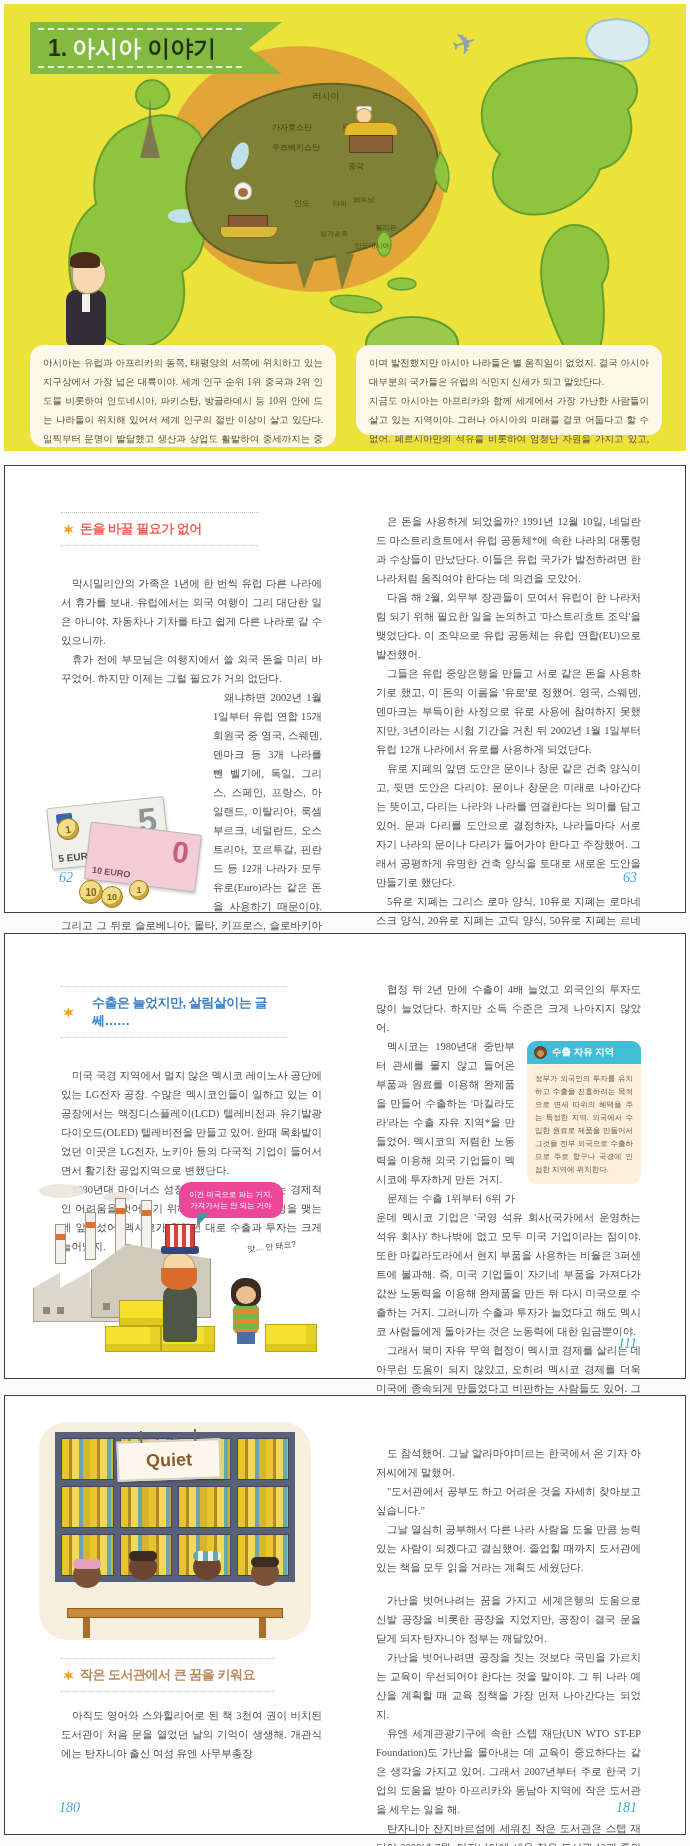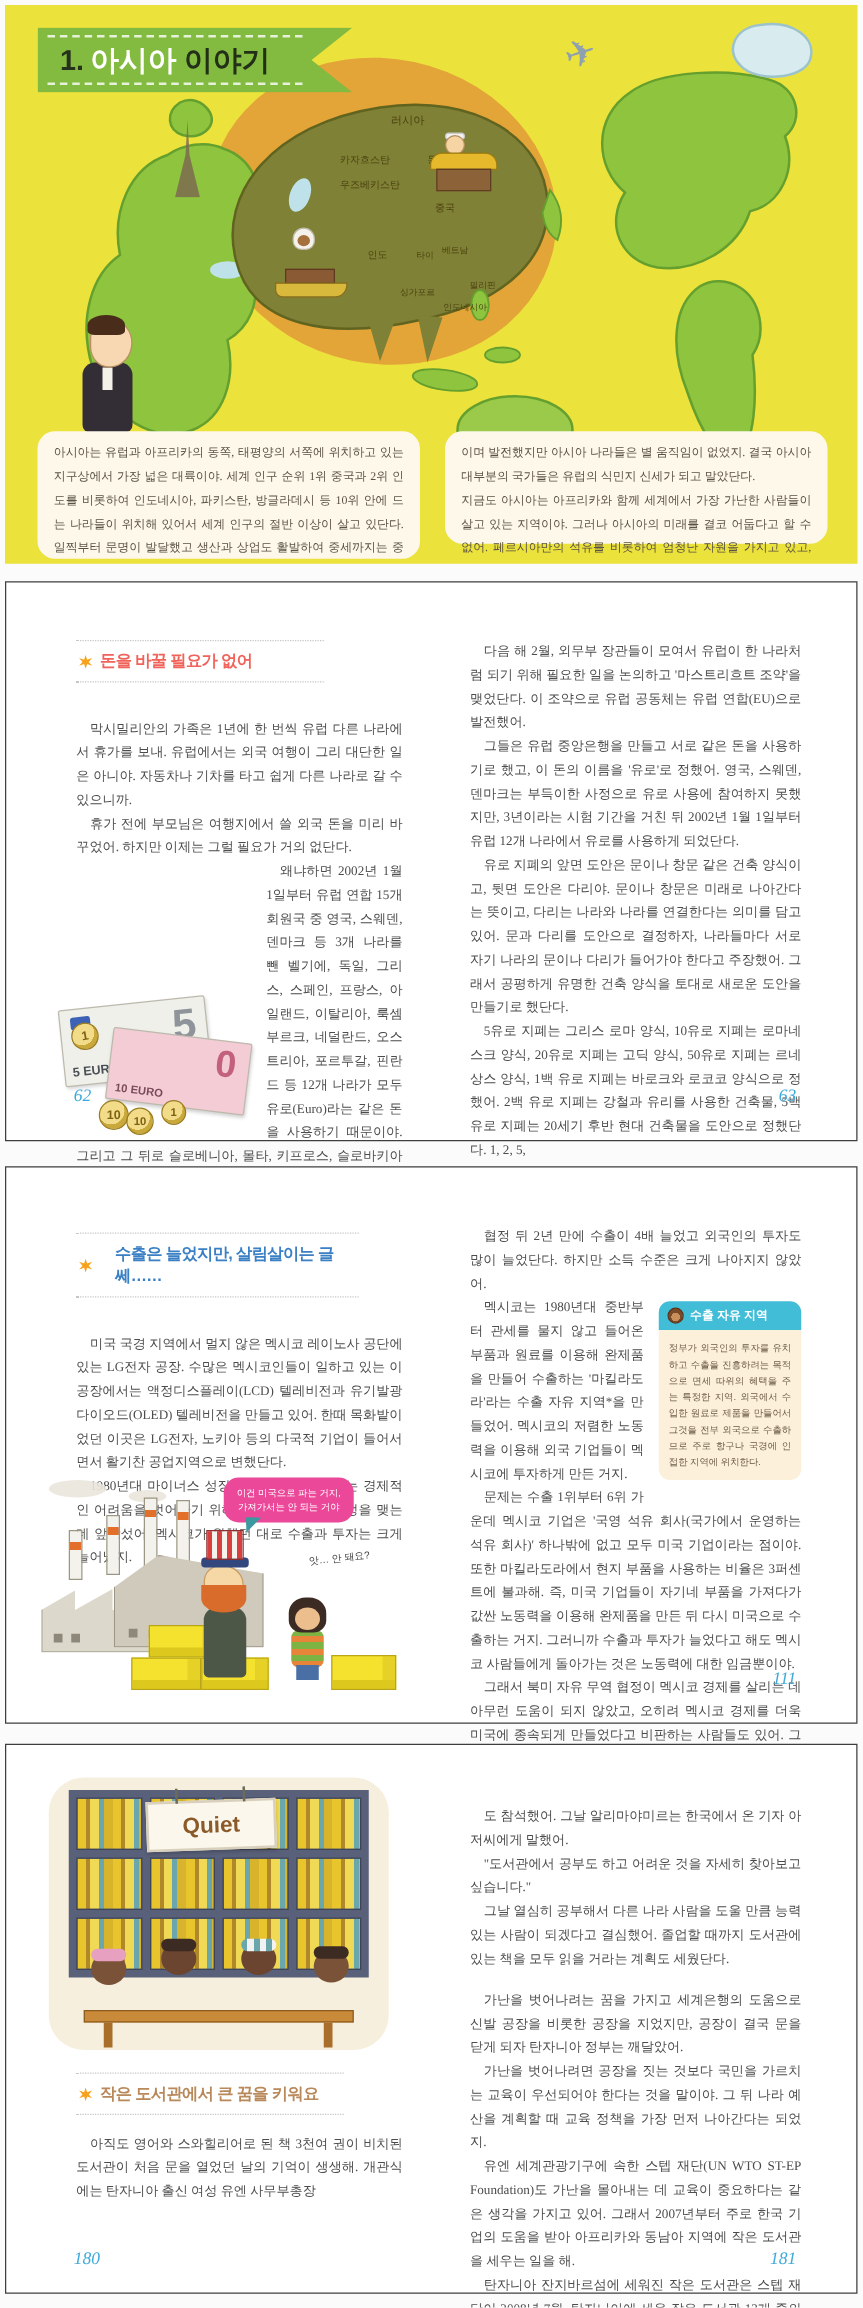--- a/index.html
+++ b/index.html
@@ -293,20 +293,21 @@
         <div class="coin c3">10</div>
         <div class="coin c4">1</div>
       </div>
       <p class="body">왜냐하면 2002년 1월 1일부터 유럽 연합 15개 회원국 중 영국, 스웨덴, 덴마크 등 3개 나라를 뺀 벨기에, 독일, 그리스, 스페인, 프랑스, 아일랜드, 이탈리아, 룩셈부르크, 네덜란드, 오스트리아, 포르투갈, 핀란드 등 12개 나라가 모두 유로(Euro)라는 같은 돈을 사용하기 때문이야. 그리고 그 뒤로 슬로베니아, 몰타, 키프로스, 슬로바키아까지 유로를 사용하기 시작해 2019년 현재 유로화를 사용하는 공식 회원국은 19개국이야. 유럽 연합 회원국은 아니지만 모나코, 안도라, 코소보, 바티칸시국처럼 자기 나라 화폐를 발행하지 않고 유로화를 공식 화폐로 택한 나라도 있어.</p>
       <p class="body">어떻게 서로 다른 나라끼리 같</p>
     </div>
     <span class="pageno pl">62</span>
   </div>
   <div class="page right">
     <div class="content-r" style="top:46px;">
+      <p class="body">은 돈을 사용하게 되었을까? 1991년 12월 10일, 네덜란드 마스트리흐트에서 유럽 공동체*에 속한 나라의 대통령과 수상들이 만났단다. 이들은 유럽 국가가 발전하려면 한 나라처럼 움직여야 한다는 데 의견을 모았어.</p>
       <p class="body">다음 해 2월, 외무부 장관들이 모여서 유럽이 한 나라처럼 되기 위해 필요한 일을 논의하고 '마스트리흐트 조약'을 맺었단다. 이 조약으로 유럽 공동체는 유럽 연합(EU)으로 발전했어.</p>
       <p class="body">그들은 유럽 중앙은행을 만들고 서로 같은 돈을 사용하기로 했고, 이 돈의 이름을 '유로'로 정했어. 영국, 스웨덴, 덴마크는 부득이한 사정으로 유로 사용에 참여하지 못했지만, 3년이라는 시험 기간을 거친 뒤 2002년 1월 1일부터 유럽 12개 나라에서 유로를 사용하게 되었단다.</p>
       <p class="body">유로 지폐의 앞면 도안은 문이나 창문 같은 건축 양식이고, 뒷면 도안은 다리야. 문이나 창문은 미래로 나아간다는 뜻이고, 다리는 나라와 나라를 연결한다는 의미를 담고 있어. 문과 다리를 도안으로 결정하자, 나라들마다 서로 자기 나라의 문이나 다리가 들어가야 한다고 주장했어. 그래서 공평하게 유명한 건축 양식을 토대로 새로운 도안을 만들기로 했단다.</p>
       <p class="body">5유로 지폐는 그리스 로마 양식, 10유로 지폐는 로마네스크 양식, 20유로 지폐는 고딕 양식, 50유로 지폐는 르네상스 양식, 1백 유로 지폐는 바로크와 로코코 양식으로 정했어. 2백 유로 지폐는 강철과 유리를 사용한 건축물, 5백 유로 지폐는 20세기 후반 현대 건축물을 도안으로 정했단다. 1, 2, 5,</p>
     </div>
     <span class="pageno pr">63</span>
   </div>
 </div>
 
 <div class="spread bordered" id="spread3">

